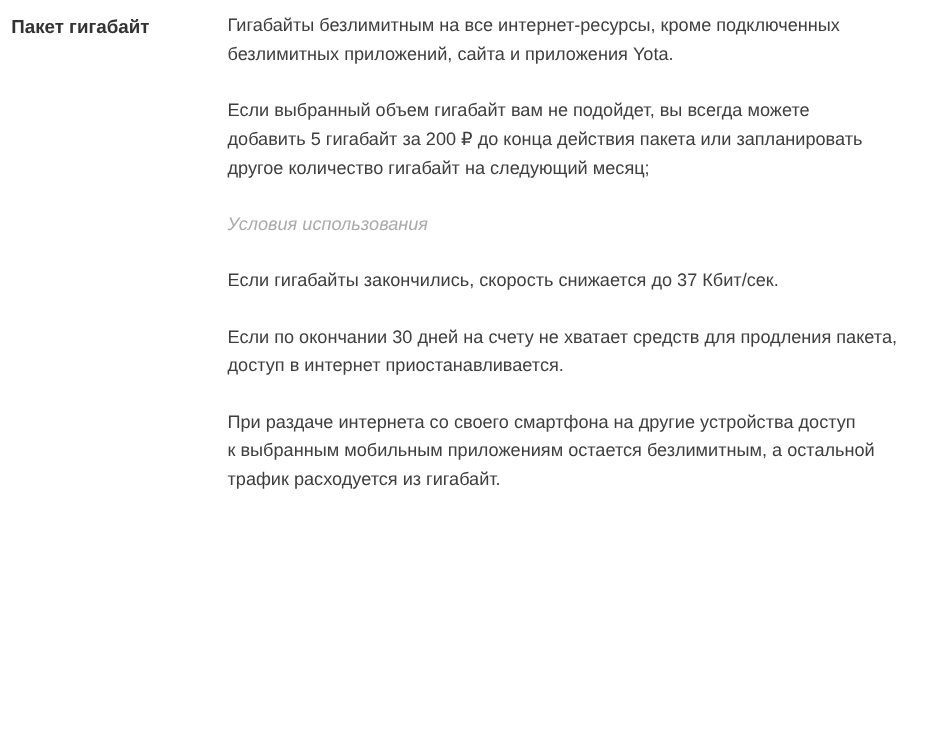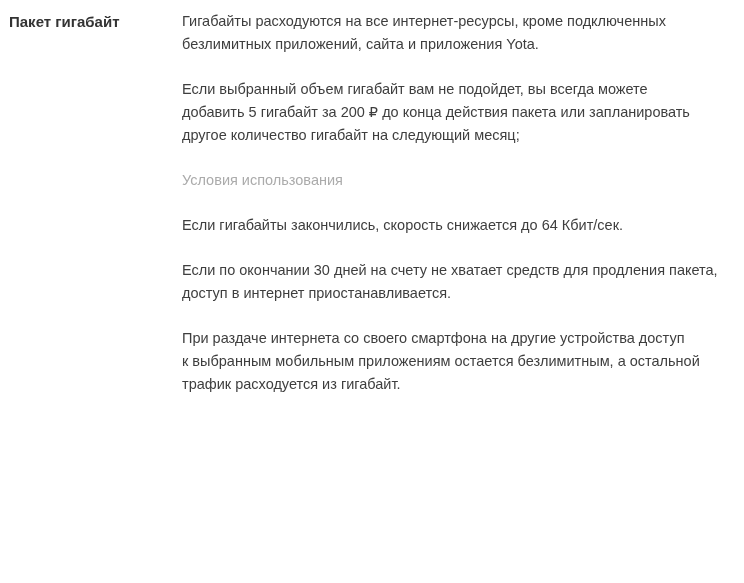--- a/index.html
+++ b/index.html
@@ -39,36 +39,37 @@
   }
   .para {
     font-size: 14.5px;
     color: var(--text, #3e3e3e);
     line-height: 23px;
     margin: 0 0 22px 0;
     white-space: pre;
   }
   .para.muted {
     color: var(--muted, #ababab);
+    font-style: italic;
   }
 </style>
 </head>
 <body>
 
 <div class="detail-row">
   <div class="term-col">
     <div class="term-label">Пакет гигабайт</div>
   </div>
   <div class="desc-col">
-    <p class="para">Гигабайты расходуются на все интернет-ресурсы, кроме подключенных
+    <p class="para">Гигабайты безлимитным на все интернет-ресурсы, кроме подключенных
 безлимитных приложений, сайта и приложения Yota.</p>
     <p class="para">Если выбранный объем гигабайт вам не подойдет, вы всегда можете
 добавить 5 гигабайт за 200 ₽ до конца действия пакета или запланировать
 другое количество гигабайт на следующий месяц;</p>
     <p class="para muted">Условия использования</p>
-    <p class="para">Если гигабайты закончились, скорость снижается до 64 Кбит/сек.</p>
+    <p class="para">Если гигабайты закончились, скорость снижается до 37 Кбит/сек.</p>
     <p class="para">Если по окончании 30 дней на счету не хватает средств для продления пакета,
 доступ в интернет приостанавливается.</p>
     <p class="para">При раздаче интернета со своего смартфона на другие устройства доступ
 к выбранным мобильным приложениям остается безлимитным, а остальной
 трафик расходуется из гигабайт.</p>
   </div>
 </div>
 
 </body></html>

